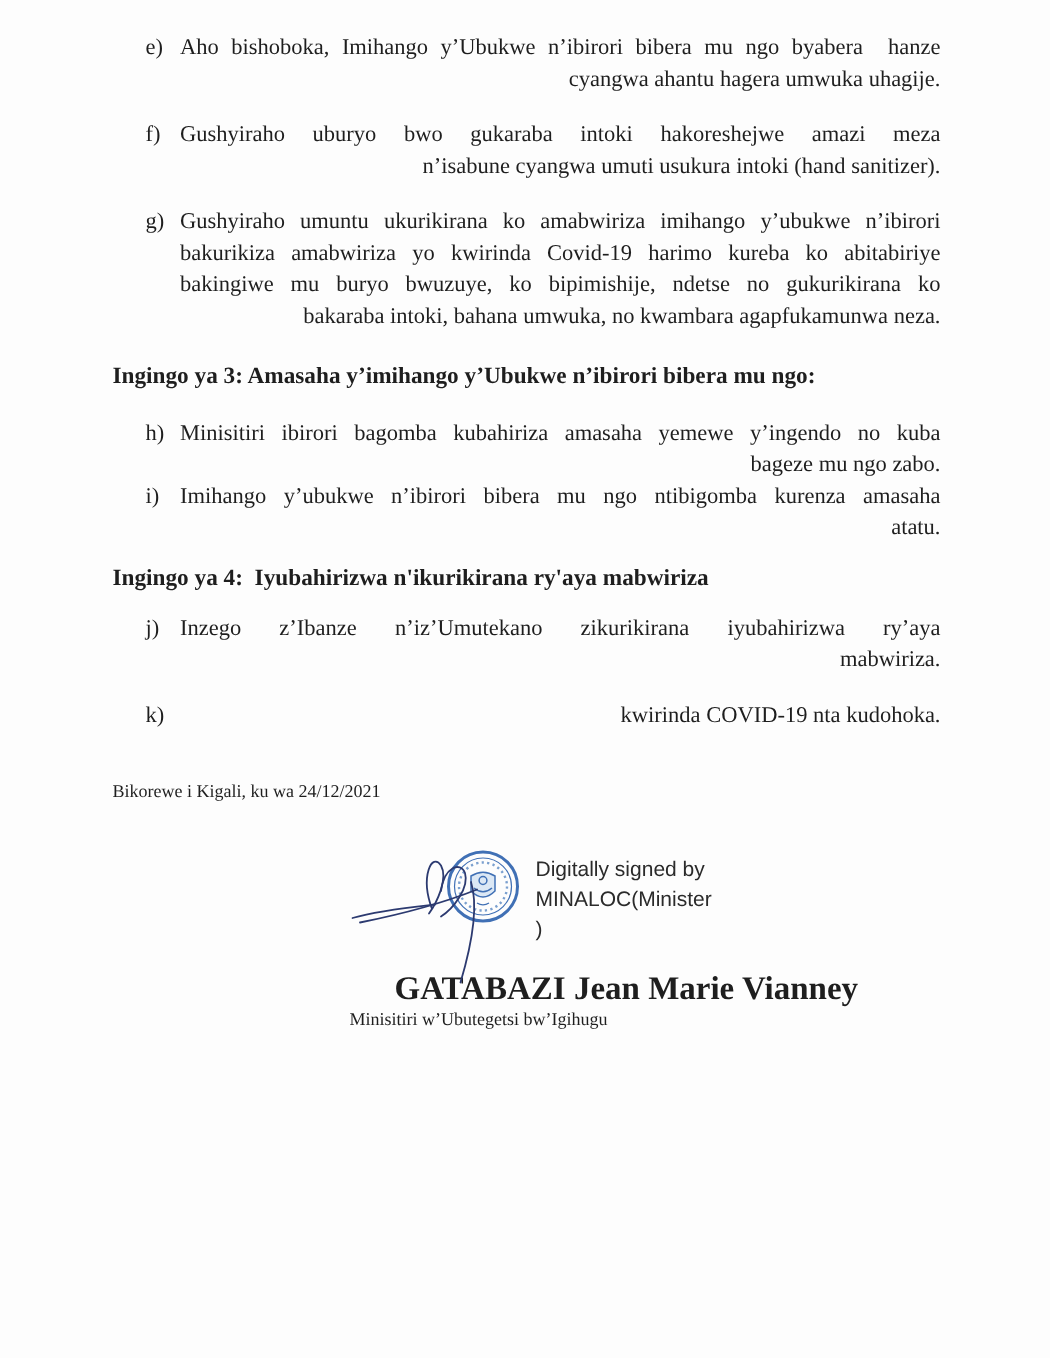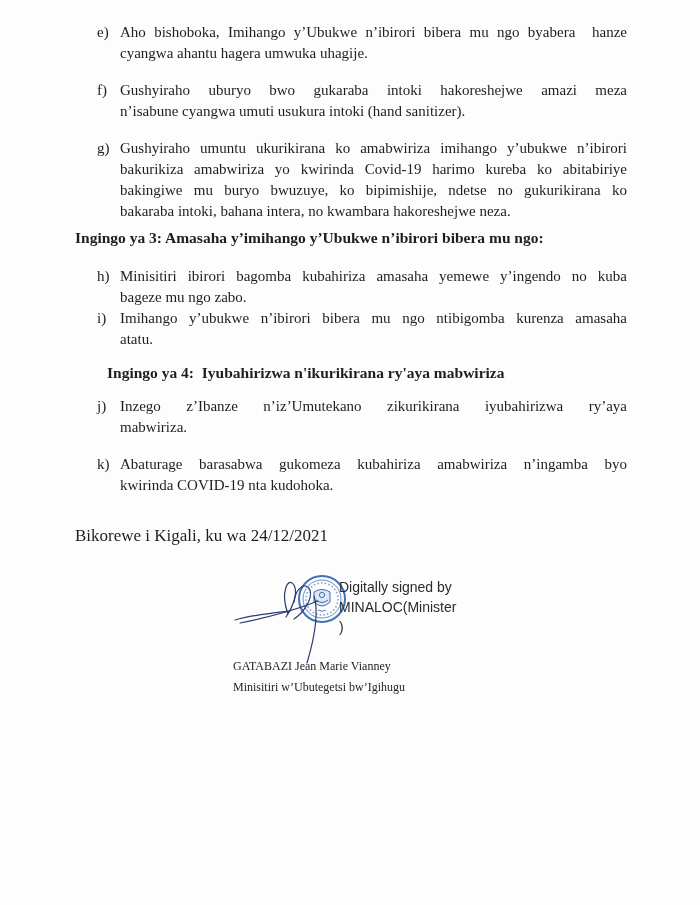--- a/index.html
+++ b/index.html
@@ -39,64 +39,65 @@
     white-space: nowrap;
   }
   .line {
     white-space: pre-wrap;
   }
   .line.jl {            
     text-align: justify;
     text-align-last: justify;
   }
   .line.ll {            
-    text-align: left;
+    text-align: right;
   }
   .heading {
     font-weight: bold;
     white-space: pre-wrap;
     margin: 0;
     font-size: 15.5px;
   }
-  .heading.h3 { margin-top: 5px; }
-  .heading.h4 { margin-top: 12px; margin-left: 32px; }
+  .heading.h3 { margin-top: 18px; }
+  .heading.h4 { margin-top: 12px; }
   .after-h3 { margin-top: 18px; }
   .after-h4 { margin-top: 13px; }
   .date-line {
     margin-top: 29px;
-    font-size: 17px;
+    font-size: 12px;
   }
   
   .sig-wrap {
     position: relative;
     margin-top: 24px;
     height: 86px;
   }
   .sig-art {
     position: absolute;
     left: 155px;
     top: 0;
   }
   .digital-text {
     position: absolute;
-    left: 264px;
+    left: 282px;
     top: 7px;
     font-family: "Liberation Sans", sans-serif;
     font-size: 14px;
     line-height: 20px;
     color: #2b2b2b;
   }
   .signatory {
     margin-left: 158px;
     margin-top: 0;
   }
   .signatory .name {
-    font-weight: normal;
-    font-size: 12px;
+    font-weight: bold;
+    font-size: 22px;
     line-height: 21px;
+    margin-left: 30px;
   }
   .signatory .title {
     font-size: 12px;
     line-height: 21px;
   }
 </style>
 </head>
 <body>
 
 <div class="page">
@@ -111,21 +112,21 @@
     <span class="letter">f)</span>
     <div class="line jl">Gushyiraho uburyo bwo gukaraba intoki hakoreshejwe amazi meza</div>
     <div class="line ll">n’isabune cyangwa umuti usukura intoki (hand sanitizer).</div>
   </div>
 
   <div class="item">
     <span class="letter">g)</span>
     <div class="line jl">Gushyiraho umuntu ukurikirana ko amabwiriza imihango y’ubukwe n’ibirori</div>
     <div class="line jl">bakurikiza amabwiriza yo kwirinda Covid-19 harimo kureba ko abitabiriye</div>
     <div class="line jl">bakingiwe mu buryo bwuzuye, ko bipimishije, ndetse no gukurikirana ko</div>
-    <div class="line ll">bakaraba intoki, bahana intera, no kwambara hakoreshejwe neza.</div>
+    <div class="line ll">bakaraba intoki, bahana umwuka, no kwambara agapfukamunwa neza.</div>
   </div>
 
   <div class="heading h3">Ingingo ya 3: Amasaha y’imihango y’Ubukwe n’ibirori bibera mu ngo:</div>
 
   <div class="item after-h3">
     <span class="letter">h)</span>
     <div class="line jl">Minisitiri ibirori bagomba kubahiriza amasaha yemewe y’ingendo no kuba</div>
     <div class="line ll">bageze mu ngo zabo.</div>
   </div>
 
@@ -138,21 +139,20 @@
   <div class="heading h4">Ingingo ya 4:  Iyubahirizwa n'ikurikirana ry'aya mabwiriza</div>
 
   <div class="item after-h4">
     <span class="letter">j)</span>
     <div class="line jl">Inzego z’Ibanze n’iz’Umutekano zikurikirana iyubahirizwa ry’aya</div>
     <div class="line ll">mabwiriza.</div>
   </div>
 
   <div class="item">
     <span class="letter">k)</span>
-    <div class="line jl">Abaturage barasabwa gukomeza kubahiriza amabwiriza n’ingamba byo</div>
     <div class="line ll">kwirinda COVID-19 nta kudohoka.</div>
   </div>
 
   <div class="date-line">Bikorewe i Kigali, ku wa 24/12/2021</div>
 
   <div class="sig-wrap">
     <svg class="sig-art" width="140" height="100" viewBox="0 0 140 100">
 
       <g>
         <circle cx="92" cy="29" r="23" fill="none" stroke="#4070b5" stroke-width="2"></circle>

